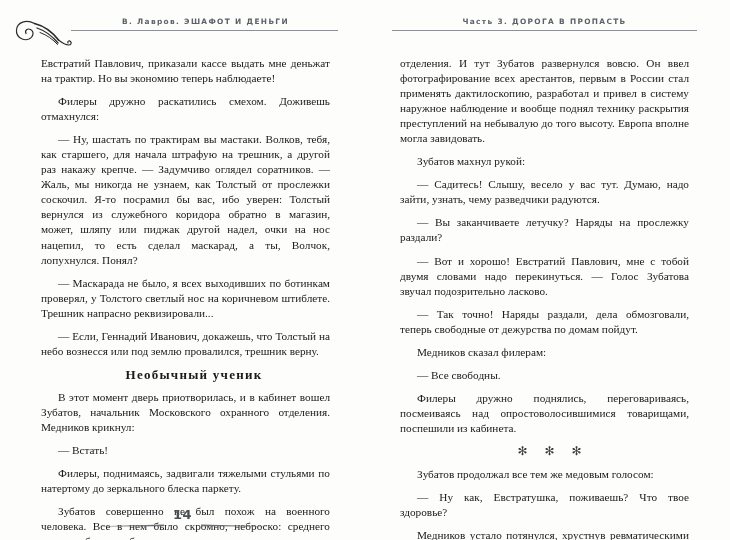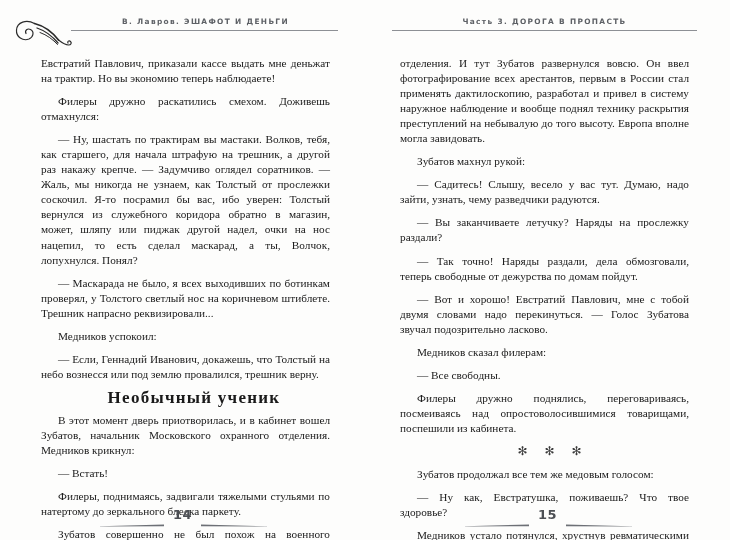--- a/index.html
+++ b/index.html
@@ -76,21 +76,21 @@
   }
   .body p {
     margin: 8px;
     text-indent: 17px;
   }
   .body p.noindent { text-indent: 0; }
 
   .section-title {
     margin: 19px 0 17px 0;
     text-align: center;
-    font-size: 17px;
+    font-size: 13px;
     font-weight: 700;
     letter-spacing: 1.25px;
     text-indent: 0;
   }
   .stars {
     margin: 18px 0 17px 0;
     text-align: center;
     text-indent: 0;
     font-size: 12px;
     letter-spacing: 7px;
@@ -144,21 +144,20 @@
       </div>
       <div class="runhead-text">В. Лавров. ЭШАФОТ И ДЕНЬГИ</div>
       <div class="runhead-rule"></div>
     </div>
 
     <div class="body">
       <p class="noindent">Евстратий Павлович, приказали кассе выдать мне деньжат на трактир. Но вы экономию теперь наблюдаете!</p>
       <p>Филеры дружно раскатились смехом. Доживешь отмахнулся:</p>
       <p>— Ну, шастать по трактирам вы мастаки. Волков, тебя, как старшего, для начала штрафую на трешник, а другой раз накажу крепче. — Задумчиво оглядел соратников. — Жаль, мы никогда не узнаем, как Толстый от прослежки соскочил. Я-то посрамил бы вас, ибо уверен: Толстый вернулся из служебного коридора обратно в магазин, может, шляпу или пиджак другой надел, очки на нос нацепил, то есть сделал маскарад, а ты, Волчок, лопухнулся. Понял?</p>
       <p>— Маскарада не было, я всех выходивших по ботинкам проверял, у Толстого светлый нос на коричневом штиблете. Трешник напрасно реквизировали...</p>
-      <p>Медников успокоил:</p>
       <p>— Если, Геннадий Иванович, докажешь, что Толстый на небо вознесся или под землю провалился, трешник верну.</p>
 
       <p class="section-title">Необычный ученик</p>
 
       <p>В этот момент дверь приотворилась, и в кабинет вошел Зубатов, начальник Московского охранного отделения. Медников крикнул:</p>
       <p>— Встать!</p>
       <p>Филеры, поднимаясь, задвигали тяжелыми стульями по натертому до зеркального блеска паркету.</p>
       <p>Зубатов совершенно не был похож на военного человека. Все в нем было скромно, неброско: среднего роста, небольшая бородка на умном, интеллигентном лице, гладко зачесанные назад каштановые волосы, серые смеющиеся глаза, чаще всего спрятанные за дымчатыми очками. Попав однажды в ряды полицейских, Зубатов сразу же выделился неуемной энергией и исключительными способностями. Сделал карьеру, стал начальником Московского охранного</p>
     </div>
 
@@ -182,43 +181,30 @@
     <div class="runhead">
       <div class="runhead-text">Часть 3. ДОРОГА В ПРОПАСТЬ</div>
       <div class="runhead-rule"></div>
     </div>
 
     <div class="body">
       <p class="noindent">отделения. И тут Зубатов развернулся вовсю. Он ввел фотографирование всех арестантов, первым в России стал применять дактилоскопию, разработал и привел в систему наружное наблюдение и вообще поднял технику раскрытия преступлений на небывалую до того высоту. Европа вполне могла завидовать.</p>
       <p>Зубатов махнул рукой:</p>
       <p>— Садитесь! Слышу, весело у вас тут. Думаю, надо зайти, узнать, чему разведчики радуются.</p>
       <p>— Вы заканчиваете летучку? Наряды на прослежку раздали?</p>
+      <p>— Вот и хорошо! Евстратий Павлович, мне с тобой двумя словами надо перекинуться. — Голос Зубатова звучал подозрительно ласково.</p>
       <p>— Так точно! Наряды раздали, дела обмозговали, теперь свободные от дежурства по домам пойдут.</p>
-      <p>— Вот и хорошо! Евстратий Павлович, мне с тобой двумя словами надо перекинуться. — Голос Зубатова звучал подозрительно ласково.</p>
       <p>Медников сказал филерам:</p>
       <p>— Все свободны.</p>
       <p>Филеры дружно поднялись, переговариваясь, посмеиваясь над опростоволосившимися товарищами, поспешили из кабинета.</p>
 
       <p class="stars">✻ ✻ ✻</p>
 
       <p>Зубатов продолжал все тем же медовым голосом:</p>
       <p>— Ну как, Евстратушка, поживаешь? Что твое здоровье?</p>
       <p>Медников устало потянулся, хрустнув ревматическими суставами, и произнес:</p>
       <p>— Эх, Сергей Васильевич, вчистую замучился на службе государевой, а годы мои немолодые, скоро пятьдесят справлять буду, коли доживу.</p>
       <p>— Доживешь, обязательно доживешь, гордость ты наша, Евстратушка.</p>
 
     </div>
 
-    <div class="folio">
-      <div class="folio-rule">
-        <svg width="66" height="4" viewBox="0 0 66 4" aria-hidden="true">
-          <polygon points="0,2.6 2,2.6 2,2.2 66,0.4 66,2.2" fill="#6d7076"></polygon>
-        </svg>
-      </div>
-      <div class="folio-num">15</div>
-      <div class="folio-rule">
-        <svg width="66" height="4" viewBox="0 0 66 4" aria-hidden="true">
-          <polygon points="0,0.4 64,2.2 66,2.2 66,2.6 64,2.6 0,2.2" fill="#6d7076"></polygon>
-        </svg>
-      </div>
-    </div>
   </div>
 </div>
 
 </body></html>

